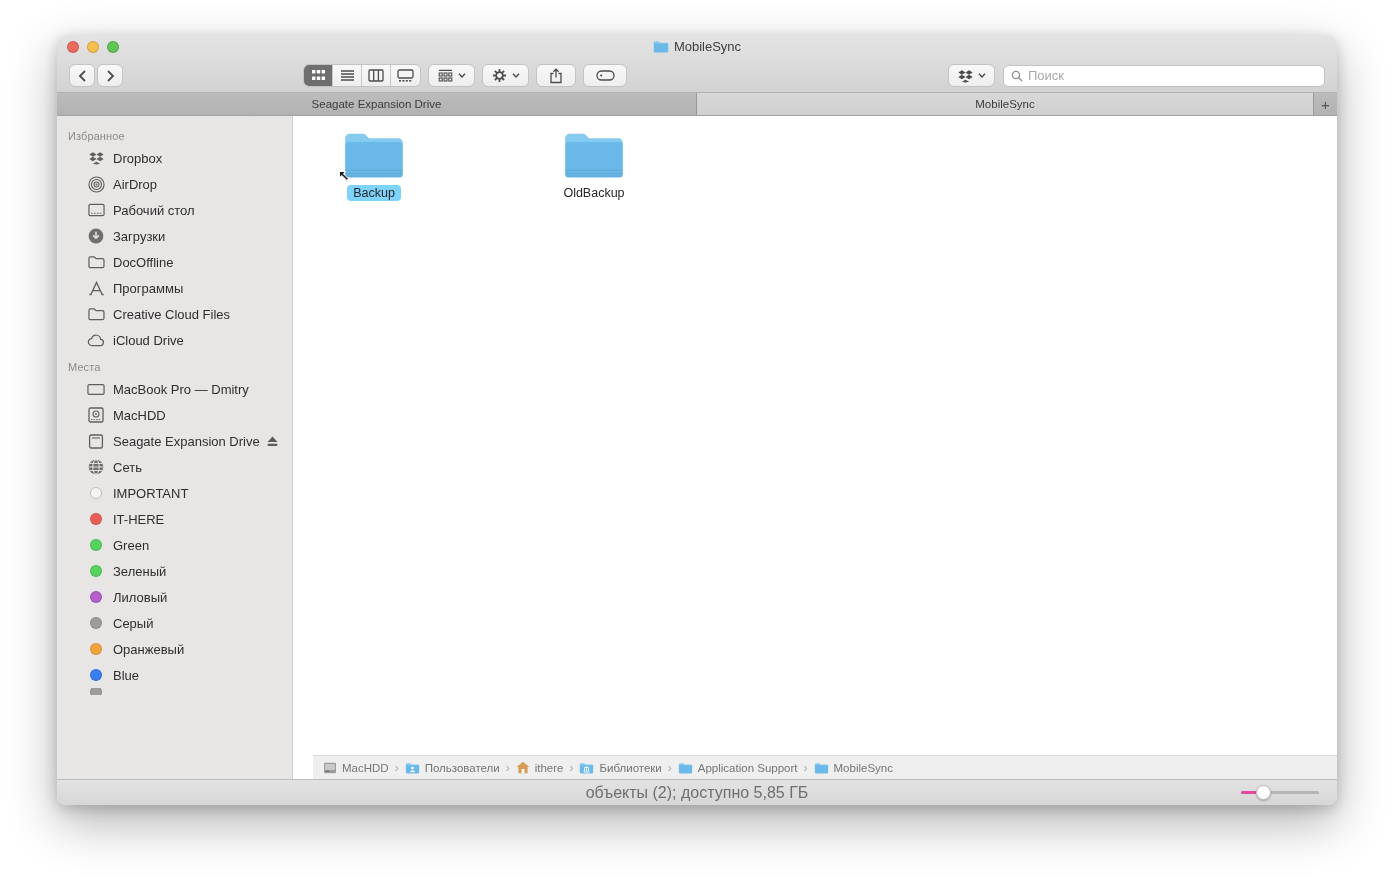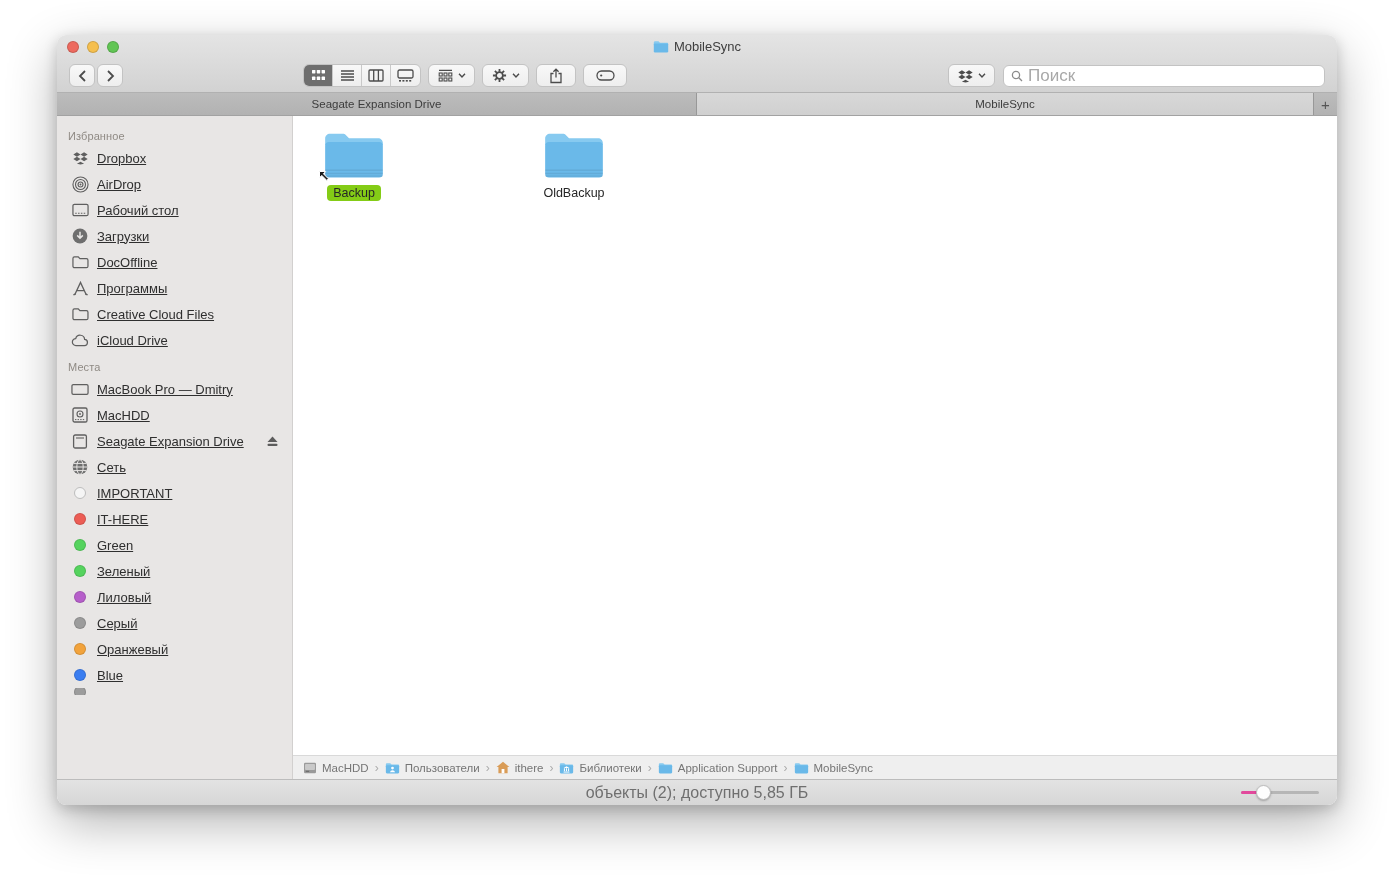--- a/index.html
+++ b/index.html
@@ -25,50 +25,50 @@
              border-right:1px solid #c9c9c9; }
   .seg-btn:last-child { border-right:none; }
   .seg-btn.selected { background:#6e6e6e; color:#fff; }
   .drop { width:47px; gap:5px; margin-left:7px; }
   .onebtn { margin-left:7px; }
   .share-btn { width:40px; }
   .tag-btn { width:44px; }
   .dropbox-btn { margin-left:auto; }
   .search { margin-left:8px; width:322px; height:22px; background:#fff; border:1px solid #c3c3c3;
             border-radius:6px; display:flex; align-items:center; padding:0 7px; gap:5px; }
-  .search input { border:none; outline:none; flex:1; font-size:17px; color:#444; background:transparent;
+  .search input { border:none; outline:none; flex:1; font-size:13px; color:#444; background:transparent;
                   font-family:"Liberation Sans",sans-serif; }
   .search input::placeholder { color:#a8a8a8; }
   
   .tabbar { display:flex; height:23px; background:#b7b7b7; border-bottom:1px solid #a2a2a2; }
   .tab { display:flex; align-items:center; justify-content:center; font-size:11.5px; color:#3c3c3c;
          border-right:1px solid #989898; background:linear-gradient(#bcbcbc,#b2b2b2); }
   .tab.active { background:linear-gradient(#d8d8d8,#d0d0d0); }
   .tab-1 { width:640px; }
   .tab-2 { flex:1; }
   .newtab { width:23px; display:flex; align-items:center; justify-content:center; color:#555;
             font-size:15px; font-weight:300; background:linear-gradient(#bcbcbc,#b2b2b2); }
   
-  .bodyrow { display:flex; height:663px; }
+  .bodyrow { display:flex; height:663px;gap:20px; }
   .sidebar { width:236px; background:#e8e6e5; border-right:1px solid #d2d0cf; padding-top:6px; overflow:hidden; }
   .sec-header { font-size:11px; color:#8f8a84; padding:8px 0 3px 11px; letter-spacing:.1px; }
-  .s-row { height:26px; display:flex; align-items:center; padding-left:14px; gap:8px; position:relative;
-           font-size:13px; color:#2f2f2f; white-space:nowrap;text-decoration:underline; }
+  .s-row { height:26px; display:flex; align-items:center; padding-left:30px; gap:8px; position:relative;
+           font-size:13px; color:#2f2f2f; white-space:nowrap; }
   .s-ico { width:18px; height:18px; flex:0 0 18px; display:flex; align-items:center; justify-content:center; color:#5f5f5f; }
   .eject { position:absolute; right:13px; top:7px; color:#5c5c5c; }
   .tagdot { width:12px; height:12px; border-radius:50%; margin:0 3px; flex:0 0 12px; border:1px solid rgba(0,0,0,.12); }
   .tag-partial { height:7px; overflow:hidden; }
   
   .main { flex:1; display:flex; flex-direction:column; background:#fff; }
   .content { flex:1; position:relative; }
   .icon-item { position:absolute; top:14px; width:110px; display:flex; flex-direction:column; align-items:center; }
   .folder-wrap { position:relative; width:62px; height:50px; }
   .alias-arrow { position:absolute; left:-5px; bottom:-3px; }
   .icon-label { margin-top:5px; font-size:12.5px; color:#262626; padding:1px 6px; border-radius:4px; }
-  .icon-label.selected { background:#84cc16; }
+  .icon-label.selected { background:#7dd3fc; }
   
   .pathbar { height:24px; background:#efefef; border-top:1px solid #d9d9d9; display:flex; align-items:center;
              padding-left:10px; gap:6px; font-size:11.5px; color:#757575; }
   .pseg { display:flex; align-items:center; gap:5px; }
   .psep { color:#adadad; font-size:12px; }
   
   .statusbar { height:26px; background:linear-gradient(#e3e3e3,#d6d6d6); border-top:1px solid #bcbcbc;
                position:relative; display:flex; align-items:center; justify-content:center;
                font-size:16px; color:#6f6f6f; }
   .slider { position:absolute; right:18px; top:11px; width:78px; height:3px; background:#b6b6b6; border-radius:2px; }

